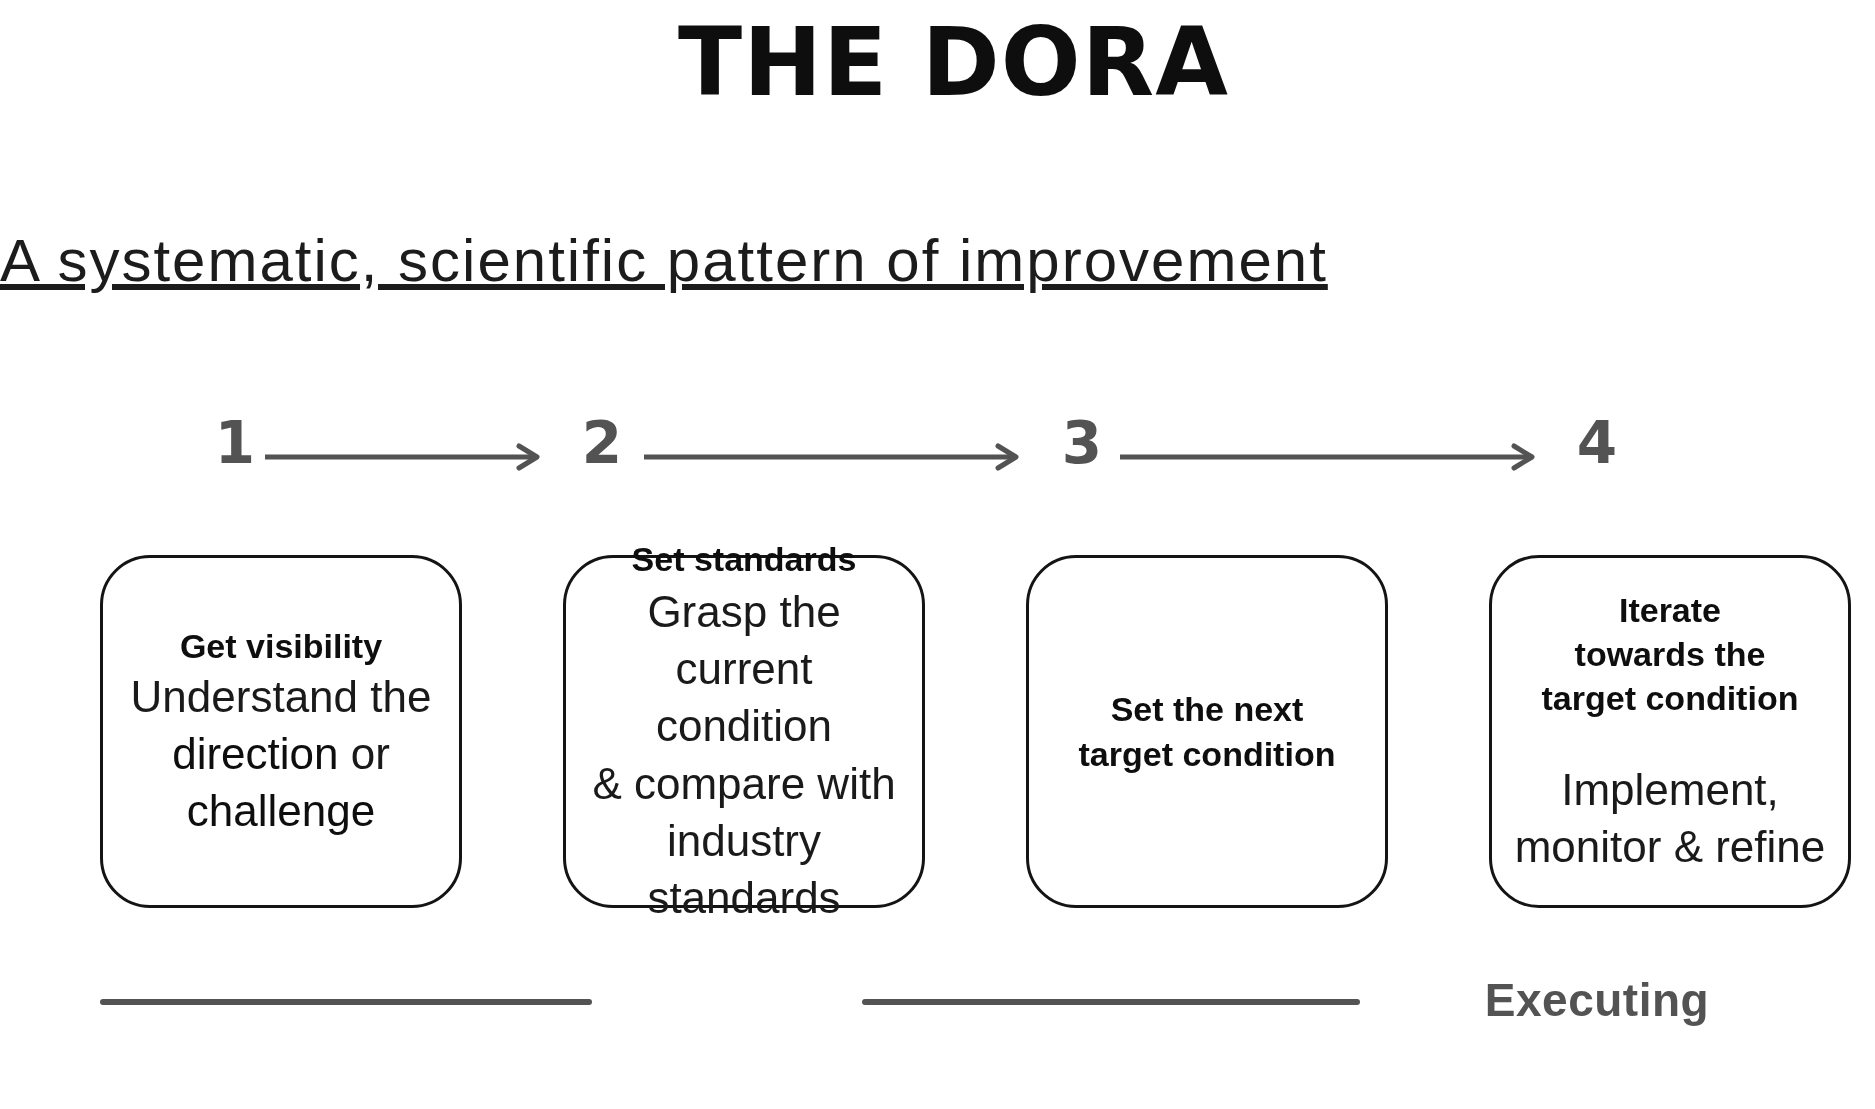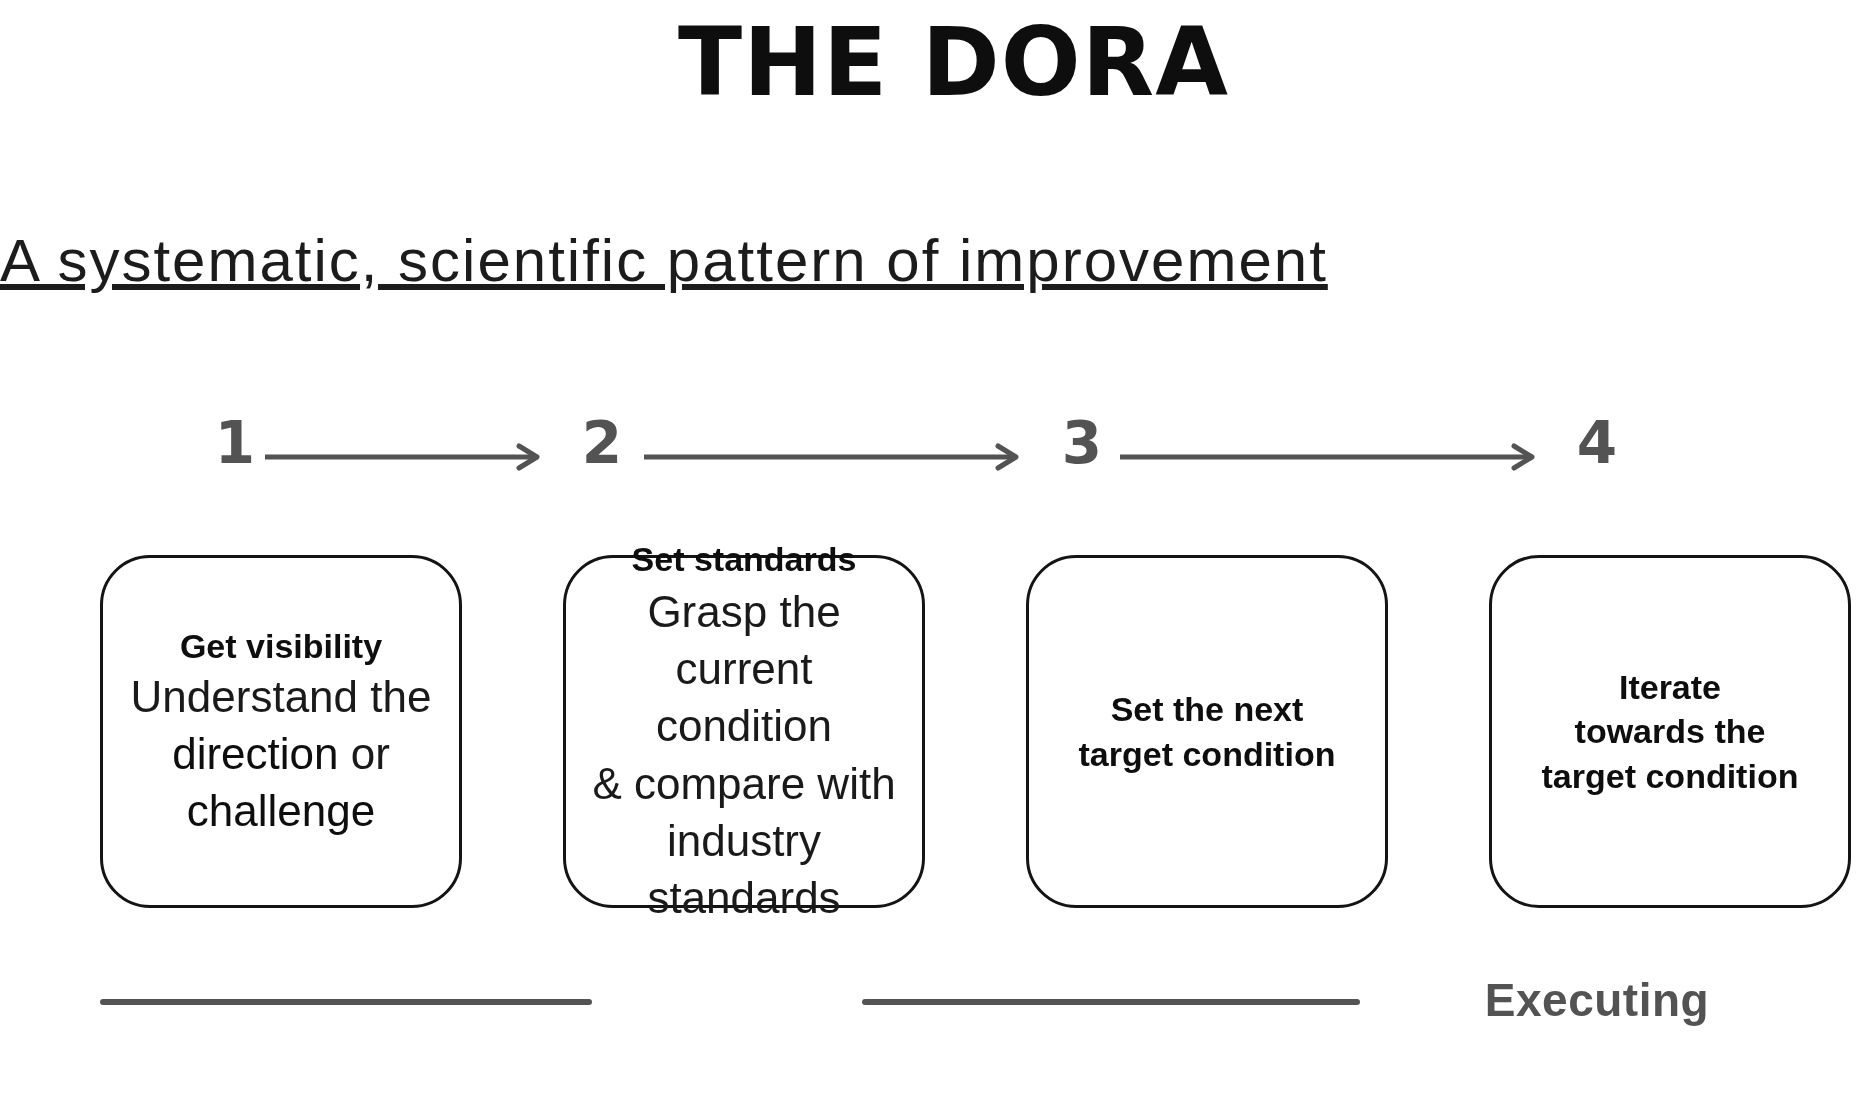--- a/index.html
+++ b/index.html
@@ -154,20 +154,21 @@
     </div>
     <div class="step-box">
       <div class="box-title">Set standards</div>
       <div class="box-body">Grasp the<br>current condition<br>&amp; compare with<br>industry<br>standards</div>
     </div>
     <div class="step-box">
       <div class="box-title">Set the next<br>target condition</div>
     </div>
     <div class="step-box">
       <div class="box-title">Iterate<br>towards the<br>target condition</div>
+      <div class="box-body">Implement,<br>monitor &amp; refine</div>
     </div>
   </div>
 
   <div class="phase-line line-left"></div>
   <div class="phase-line line-right"></div>
   <div class="phase-label executing-label">Executing</div>
 
 </div>
 
 </body></html>

